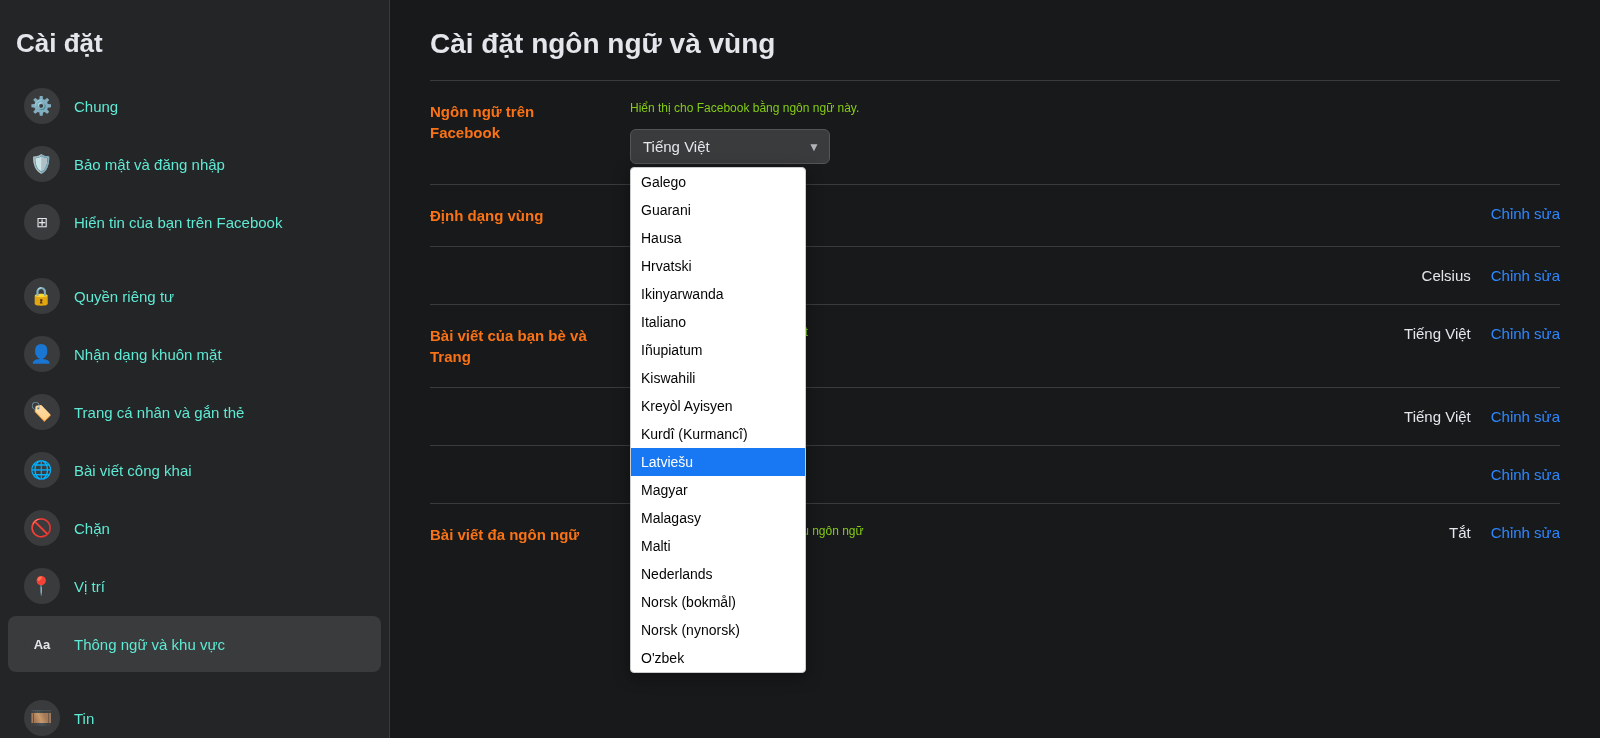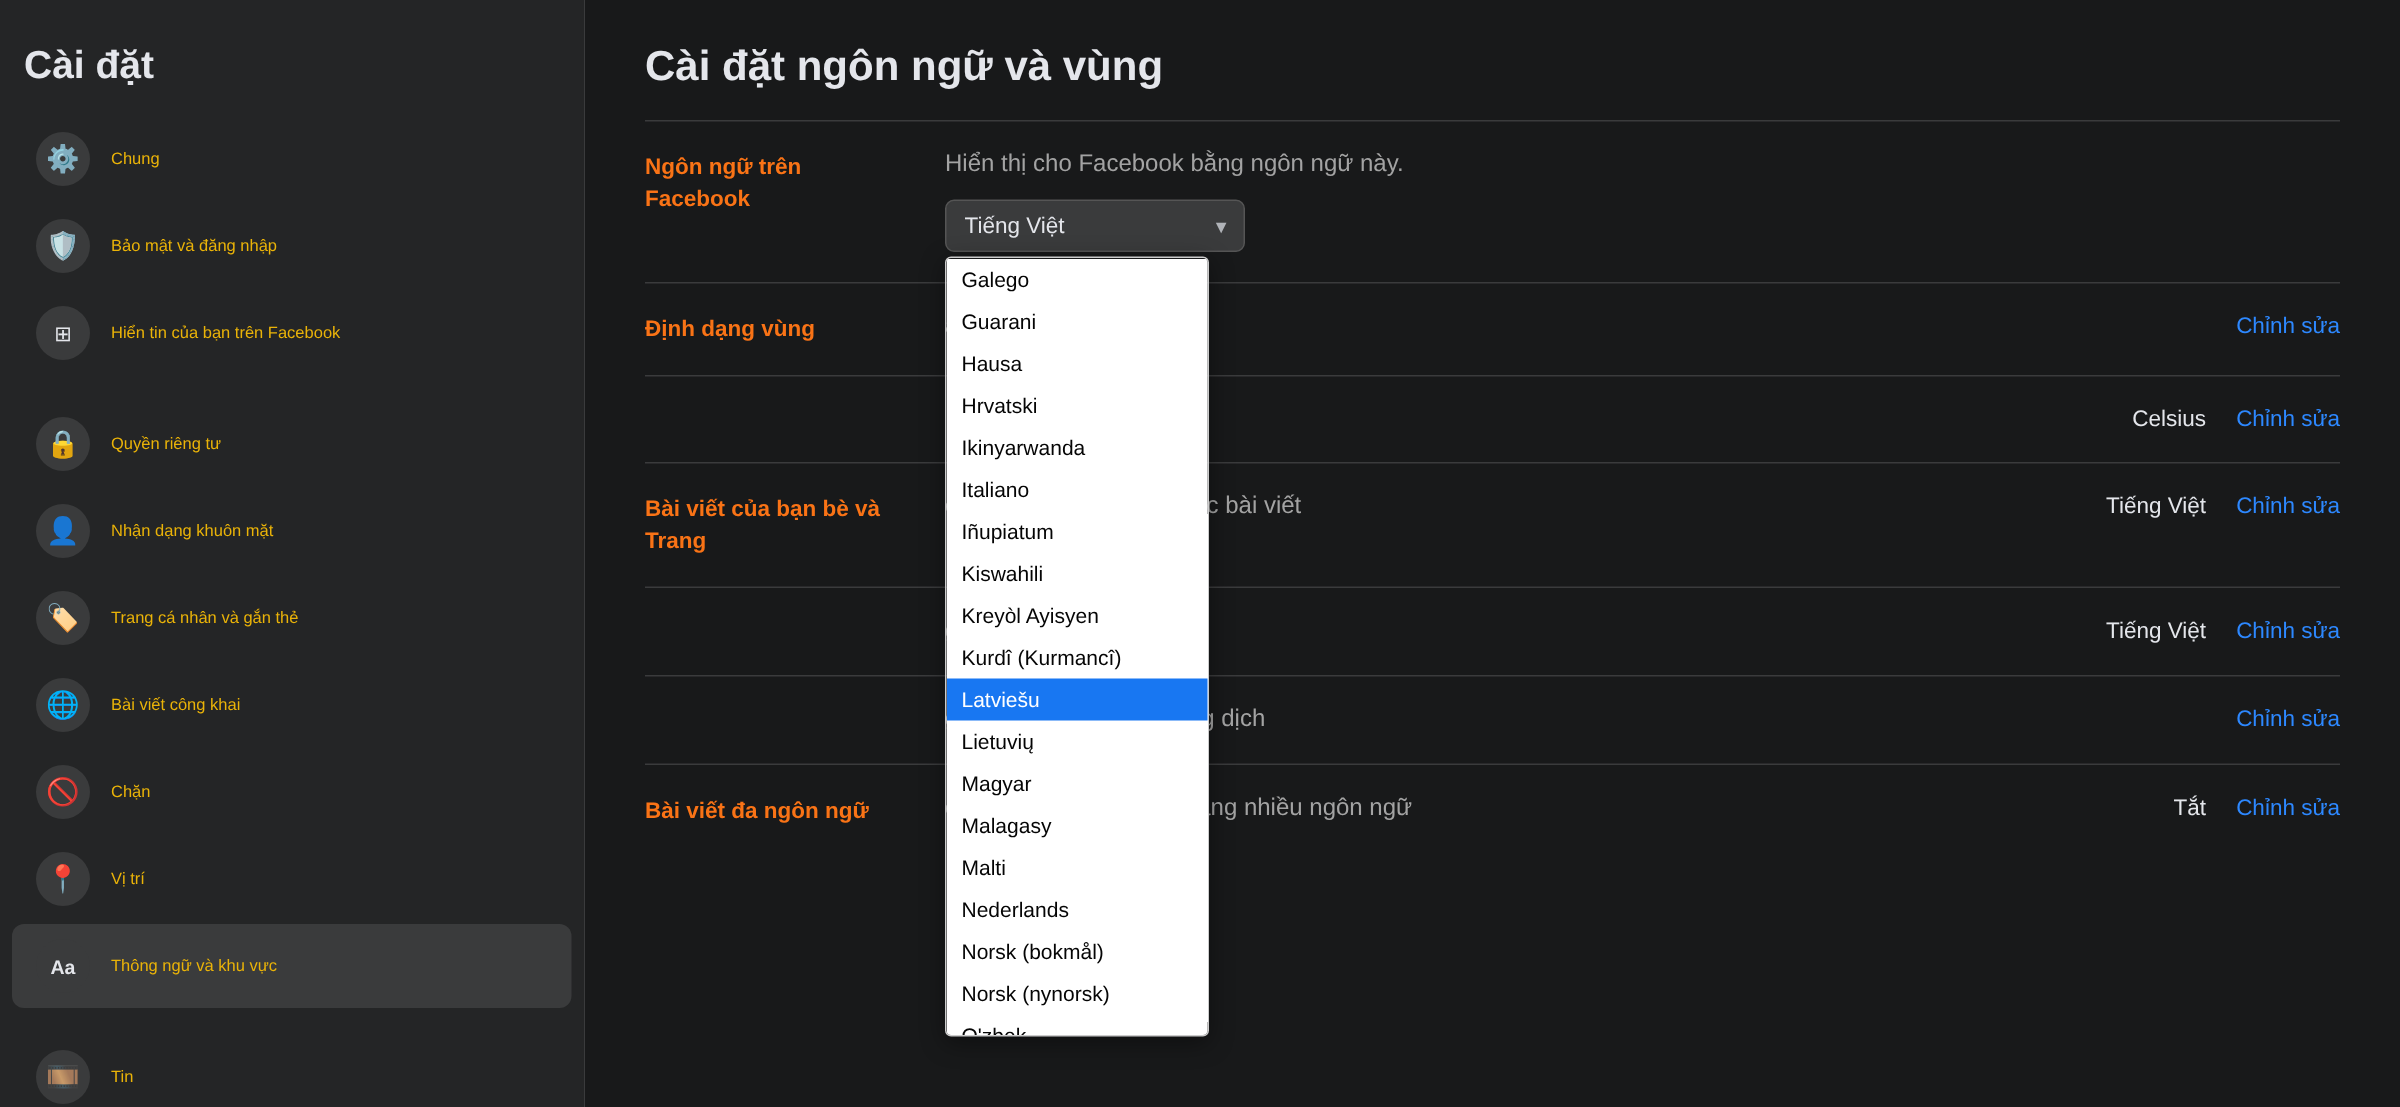--- a/index.html
+++ b/index.html
@@ -48,22 +48,22 @@
       border-radius: 50%;
       background: #3a3b3c;
       display: flex;
       align-items: center;
       justify-content: center;
       font-size: 18px;
       flex-shrink: 0;
       color: #e4e6eb;
     }
     .sidebar-label {
-      font-size: 11px;
-      color: #eab308;
+      font-size: 15px;
+      color: #5eead4;
       font-weight: 400;
     }
     .sidebar-divider {
       height: 1px;
       background: #3a3b3c;
       margin: 8px 16px;
     }
 
     
     .main {
@@ -101,22 +101,22 @@
       line-height: 1.4;
       padding-right: 20px;
     }
     .row-content {
       flex: 1;
       display: flex;
       flex-direction: column;
       gap: 8px;
     }
     .row-description {
-      color: #a3a3a3;
-      font-size: 16px;
+      color: #84cc16;
+      font-size: 12px;
     }
     .row-action {
       color: #2d88ff;
       font-size: 15px;
       font-weight: 500;
       cursor: pointer;
       white-space: nowrap;
       margin-left: auto;
       padding-left: 20px;
       align-self: center;
@@ -282,21 +282,20 @@
             <div class="dropdown-item">Guarani</div>
             <div class="dropdown-item">Hausa</div>
             <div class="dropdown-item">Hrvatski</div>
             <div class="dropdown-item">Ikinyarwanda</div>
             <div class="dropdown-item">Italiano</div>
             <div class="dropdown-item">Iñupiatum</div>
             <div class="dropdown-item">Kiswahili</div>
             <div class="dropdown-item">Kreyòl Ayisyen</div>
             <div class="dropdown-item">Kurdî (Kurmancî)</div>
             <div class="dropdown-item selected">Latviešu</div>
-            <div class="dropdown-item">Lietuvių</div>
             <div class="dropdown-item">Magyar</div>
             <div class="dropdown-item">Malagasy</div>
             <div class="dropdown-item">Malti</div>
             <div class="dropdown-item">Nederlands</div>
             <div class="dropdown-item">Norsk (bokmål)</div>
             <div class="dropdown-item">Norsk (nynorsk)</div>
             <div class="dropdown-item">O'zbek</div>
 
           </div>
         </div>

